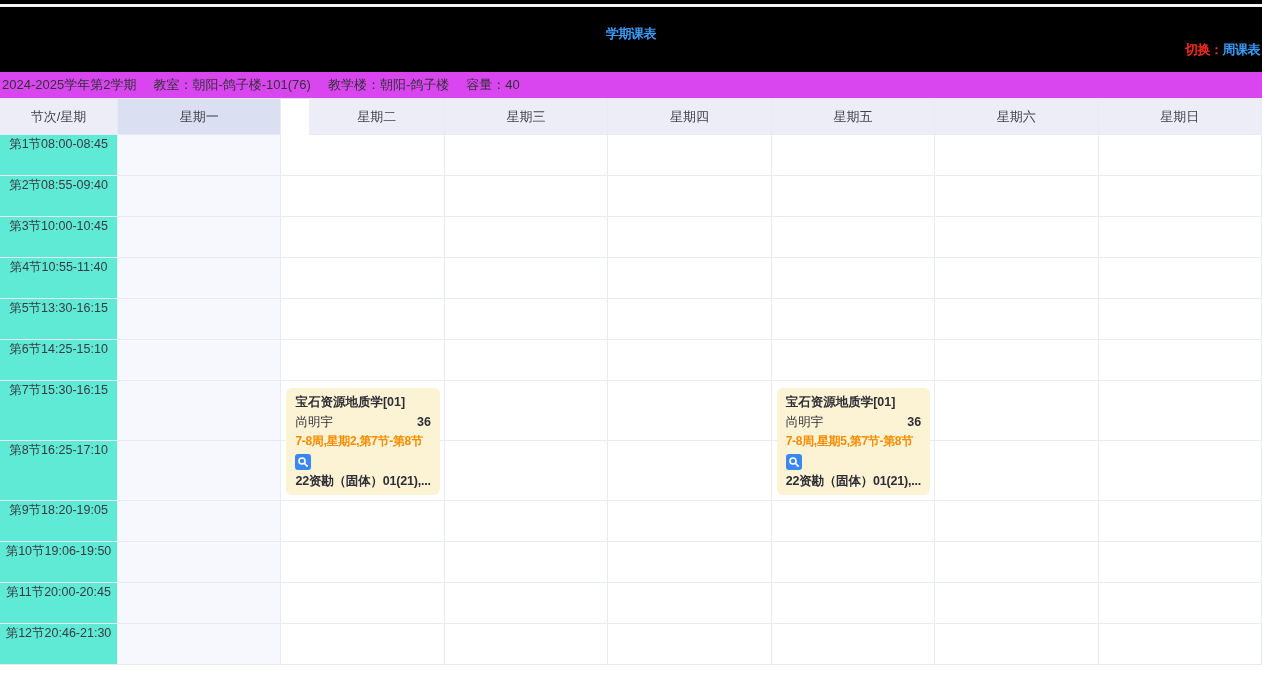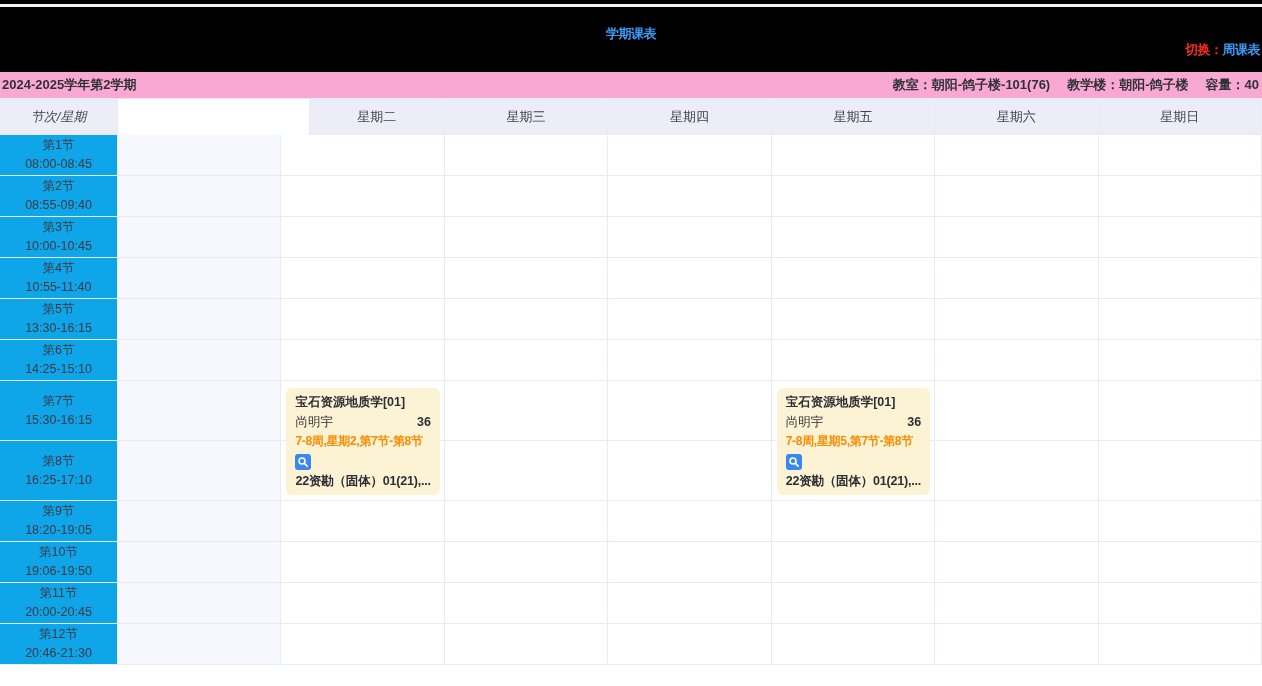--- a/index.html
+++ b/index.html
@@ -20,22 +20,22 @@
     font-size:13px;font-weight:700;color:#3b9bf8;letter-spacing:-0.5px;
   }
   .topbar .switch-wrap{
     position:absolute;right:2px;top:41px;font-size:13px;font-weight:700;
     letter-spacing:-0.5px;white-space:nowrap;cursor:pointer;
   }
   .switch-label{color:#fb2c1c;}
   .switch-target{color:#3b9bf8;}
   
   .infobar{
-    height:26px;display:flex;justify-content:space-between;align-items:center;
-    padding:0 3px 0 2px;font-size:13px;color:#303137;background:#f9a8d4;font-weight:bold;
+    height:26px;display:flex;align-items:center;
+    padding:0 3px 0 2px;font-size:13px;color:#303137;background:#d946ef;
   }
   .infobar .right-group{display:flex;}
   .infobar .info-item{margin-left:17px;white-space:nowrap;}
   
   #timetable{
     display:grid;width:1262px;
     grid-template-columns:118px repeat(7,1fr);
     grid-template-rows:36px repeat(6,41px) 60px 60px repeat(4,41px);
     border-top:1px solid #e6e8f2;
     box-sizing:border-box;
@@ -43,22 +43,22 @@
   .cell{
     border-right:1px solid #e9ebf4;border-bottom:1px solid #e9ebf4;
     box-sizing:border-box;min-width:0;
   }
   .corner,.day-header{
     background:#ecedf7;display:flex;align-items:center;justify-content:center;
     font-size:13px;color:#3f3f49;
   }
   .day-header.hl-header{background:#dbdff2;}
   .period{
-    background:#0ea5e9;display:flex;flex-direction:column;
-    align-items:center;justify-content:center;
+    background:#5eead4;display:flex;
+    align-items:flex-start;justify-content:center;
     font-size:12.5px;color:#3a3a44;line-height:19px;
   }
   .daycell{background:#ffffff;}
   .daycell.hl-col{background:#f7f8fd;}
   
   .course-card{
     background:#fcf2d4;border-radius:6px;margin:7px 5px 6px 5px;
     padding:5px 9px 12px 9px;z-index:2;overflow:hidden;cursor:pointer;
     font-size:12.5px;line-height:19.5px;color:#2e2e36;
   }
@@ -87,21 +87,22 @@
 <div class="infobar">
   <div class="semester">2024-2025学年第2学期</div>
   <div class="right-group">
     <div class="info-item"><span>教室：</span><span>朝阳-鸽子楼-101(76)</span></div>
     <div class="info-item"><span>教学楼：</span><span>朝阳-鸽子楼</span></div>
     <div class="info-item"><span>容量：</span><span>40</span></div>
   </div>
 </div>
 
 <div id="timetable">
-    <div class="cell corner" style="grid-area: 1 / 1; font-style: italic;">节次/星期</div>
+    <div class="cell corner" style="grid-area: 1 / 1;">节次/星期</div>
+    <div class="cell day-header hl-header" style="grid-area: 1 / 2;">星期一</div>
     <div class="cell day-header" style="grid-area: 1 / 3; margin-left: 28px;">星期二</div>
     <div class="cell day-header" style="grid-area: 1 / 4;">星期三</div>
     <div class="cell day-header" style="grid-area: 1 / 5;">星期四</div>
     <div class="cell day-header" style="grid-area: 1 / 6;">星期五</div>
     <div class="cell day-header" style="grid-area: 1 / 7;">星期六</div>
     <div class="cell day-header" style="grid-area: 1 / 8;">星期日</div>
     <div class="cell period" style="grid-area: 2 / 1;">
       <div class="period-name">第1节</div>
       <div class="period-time">08:00-08:45</div>
     </div>

